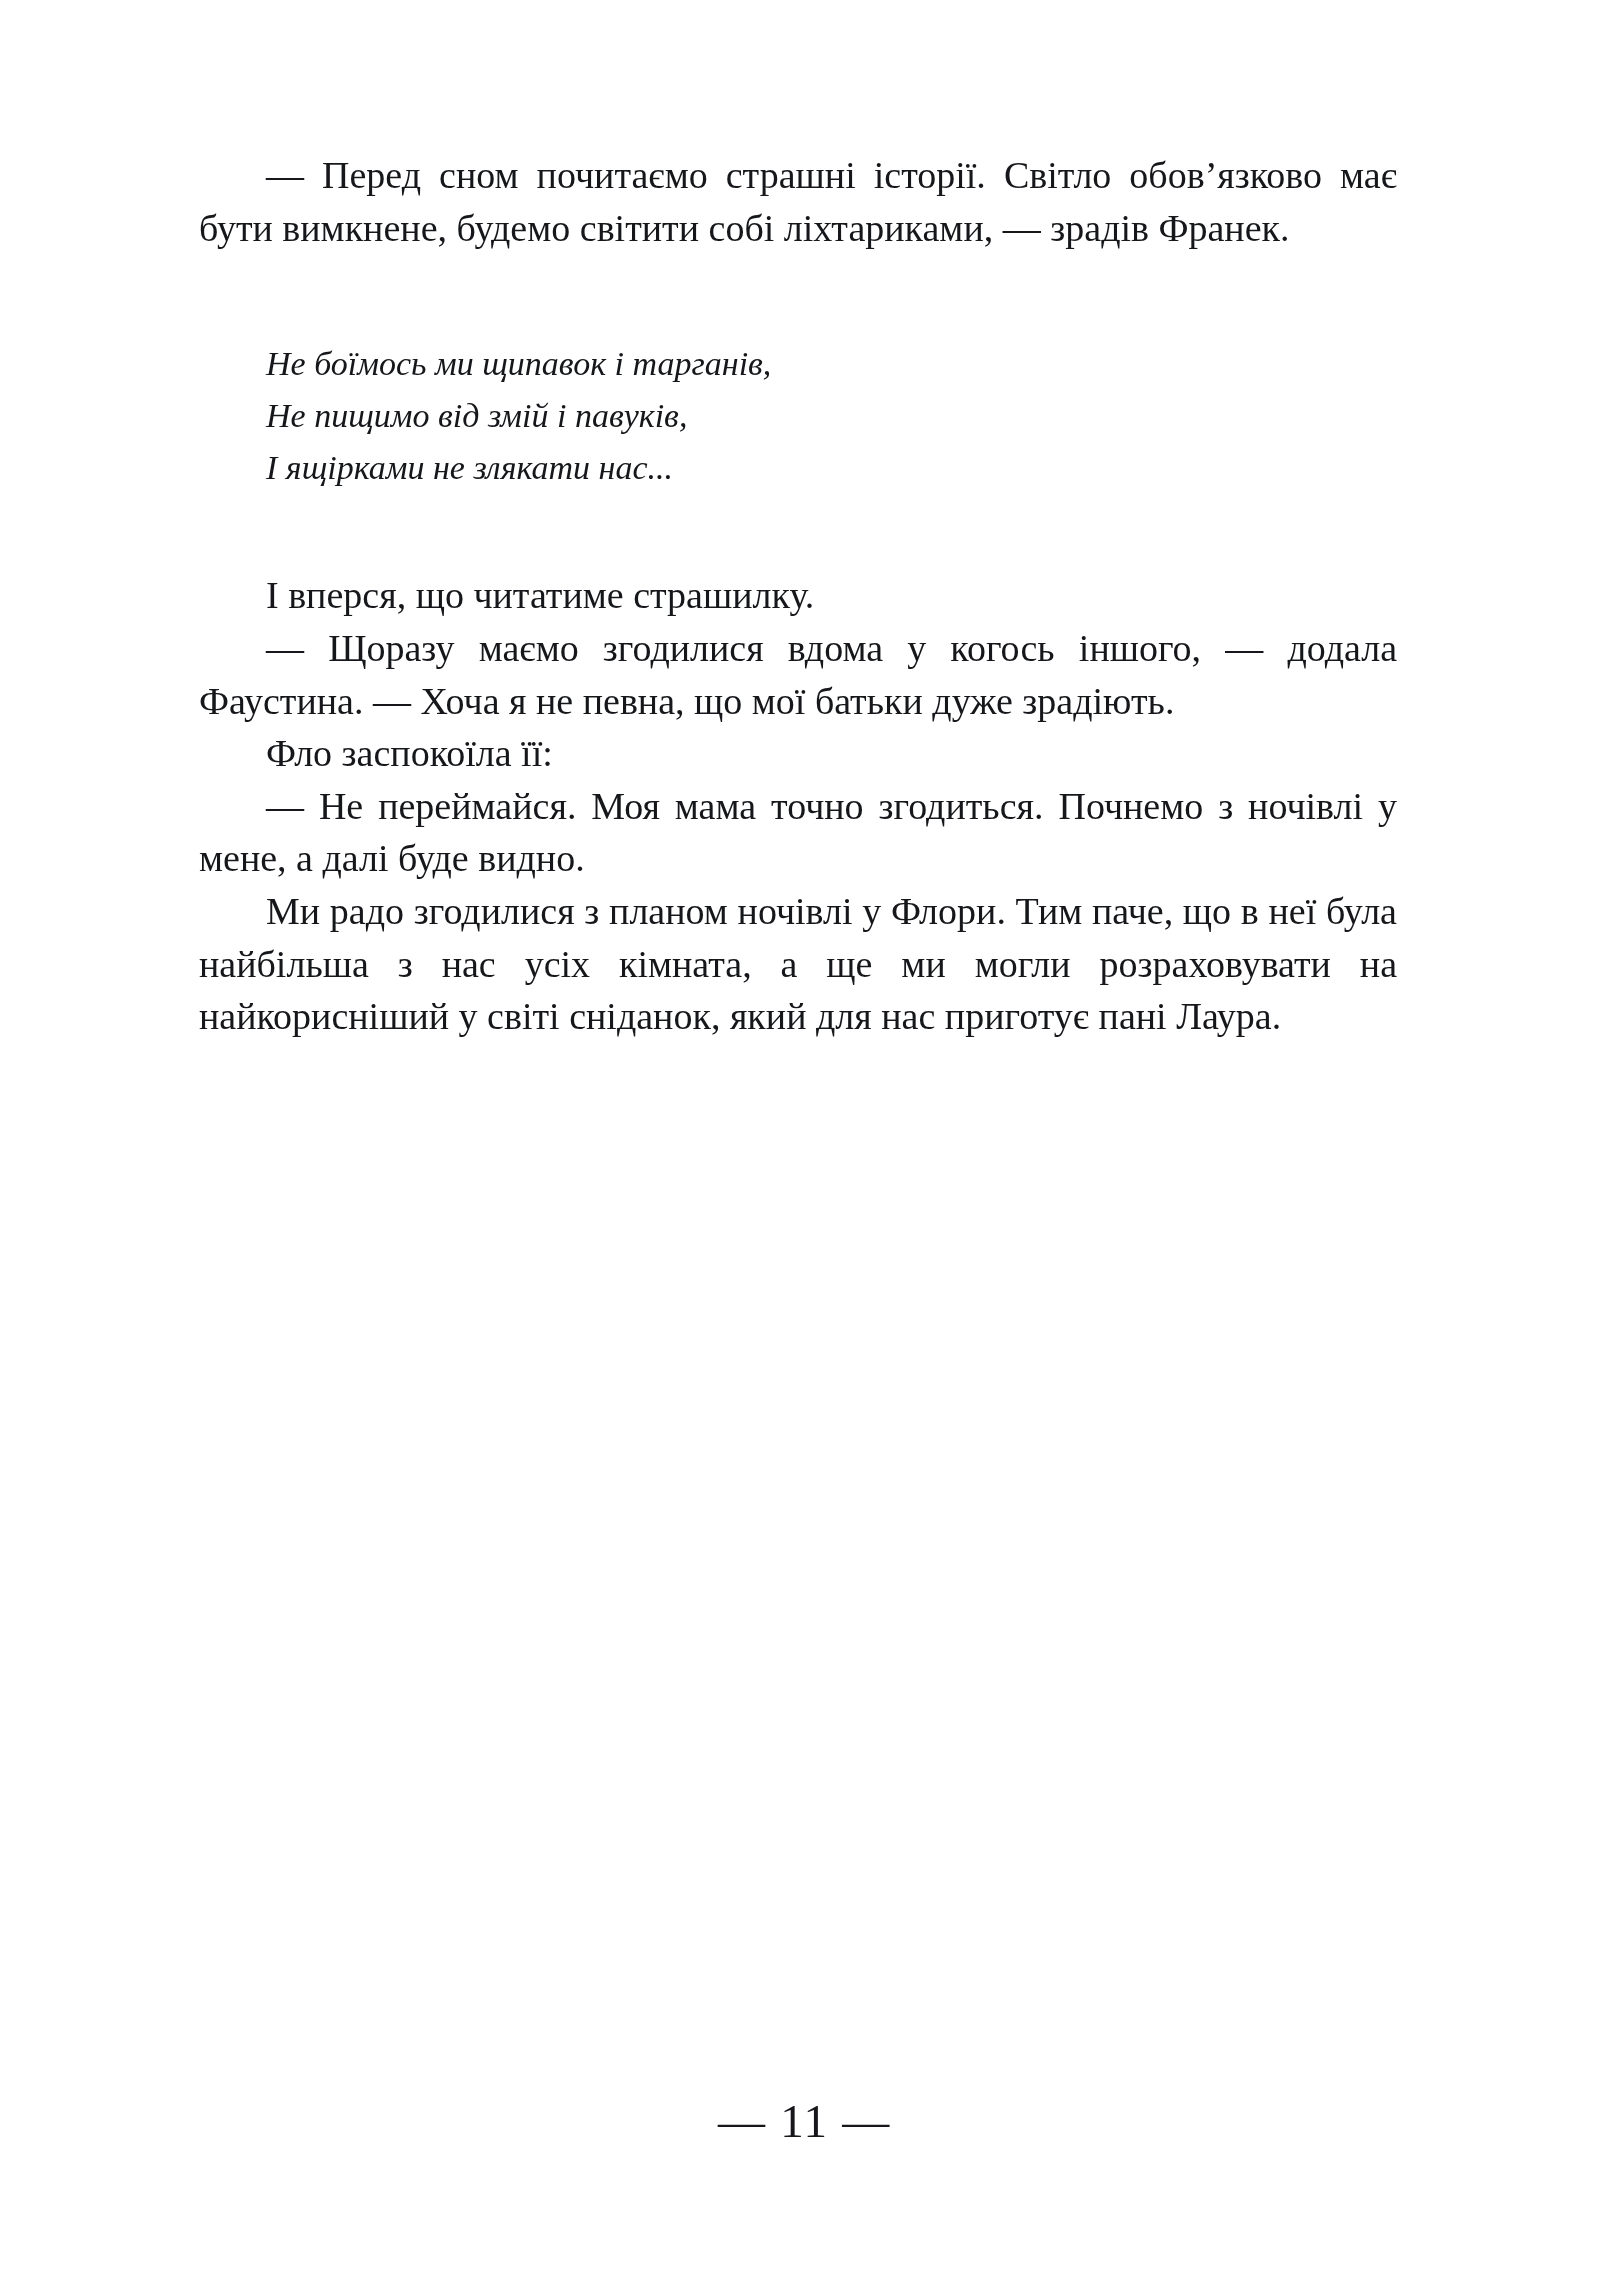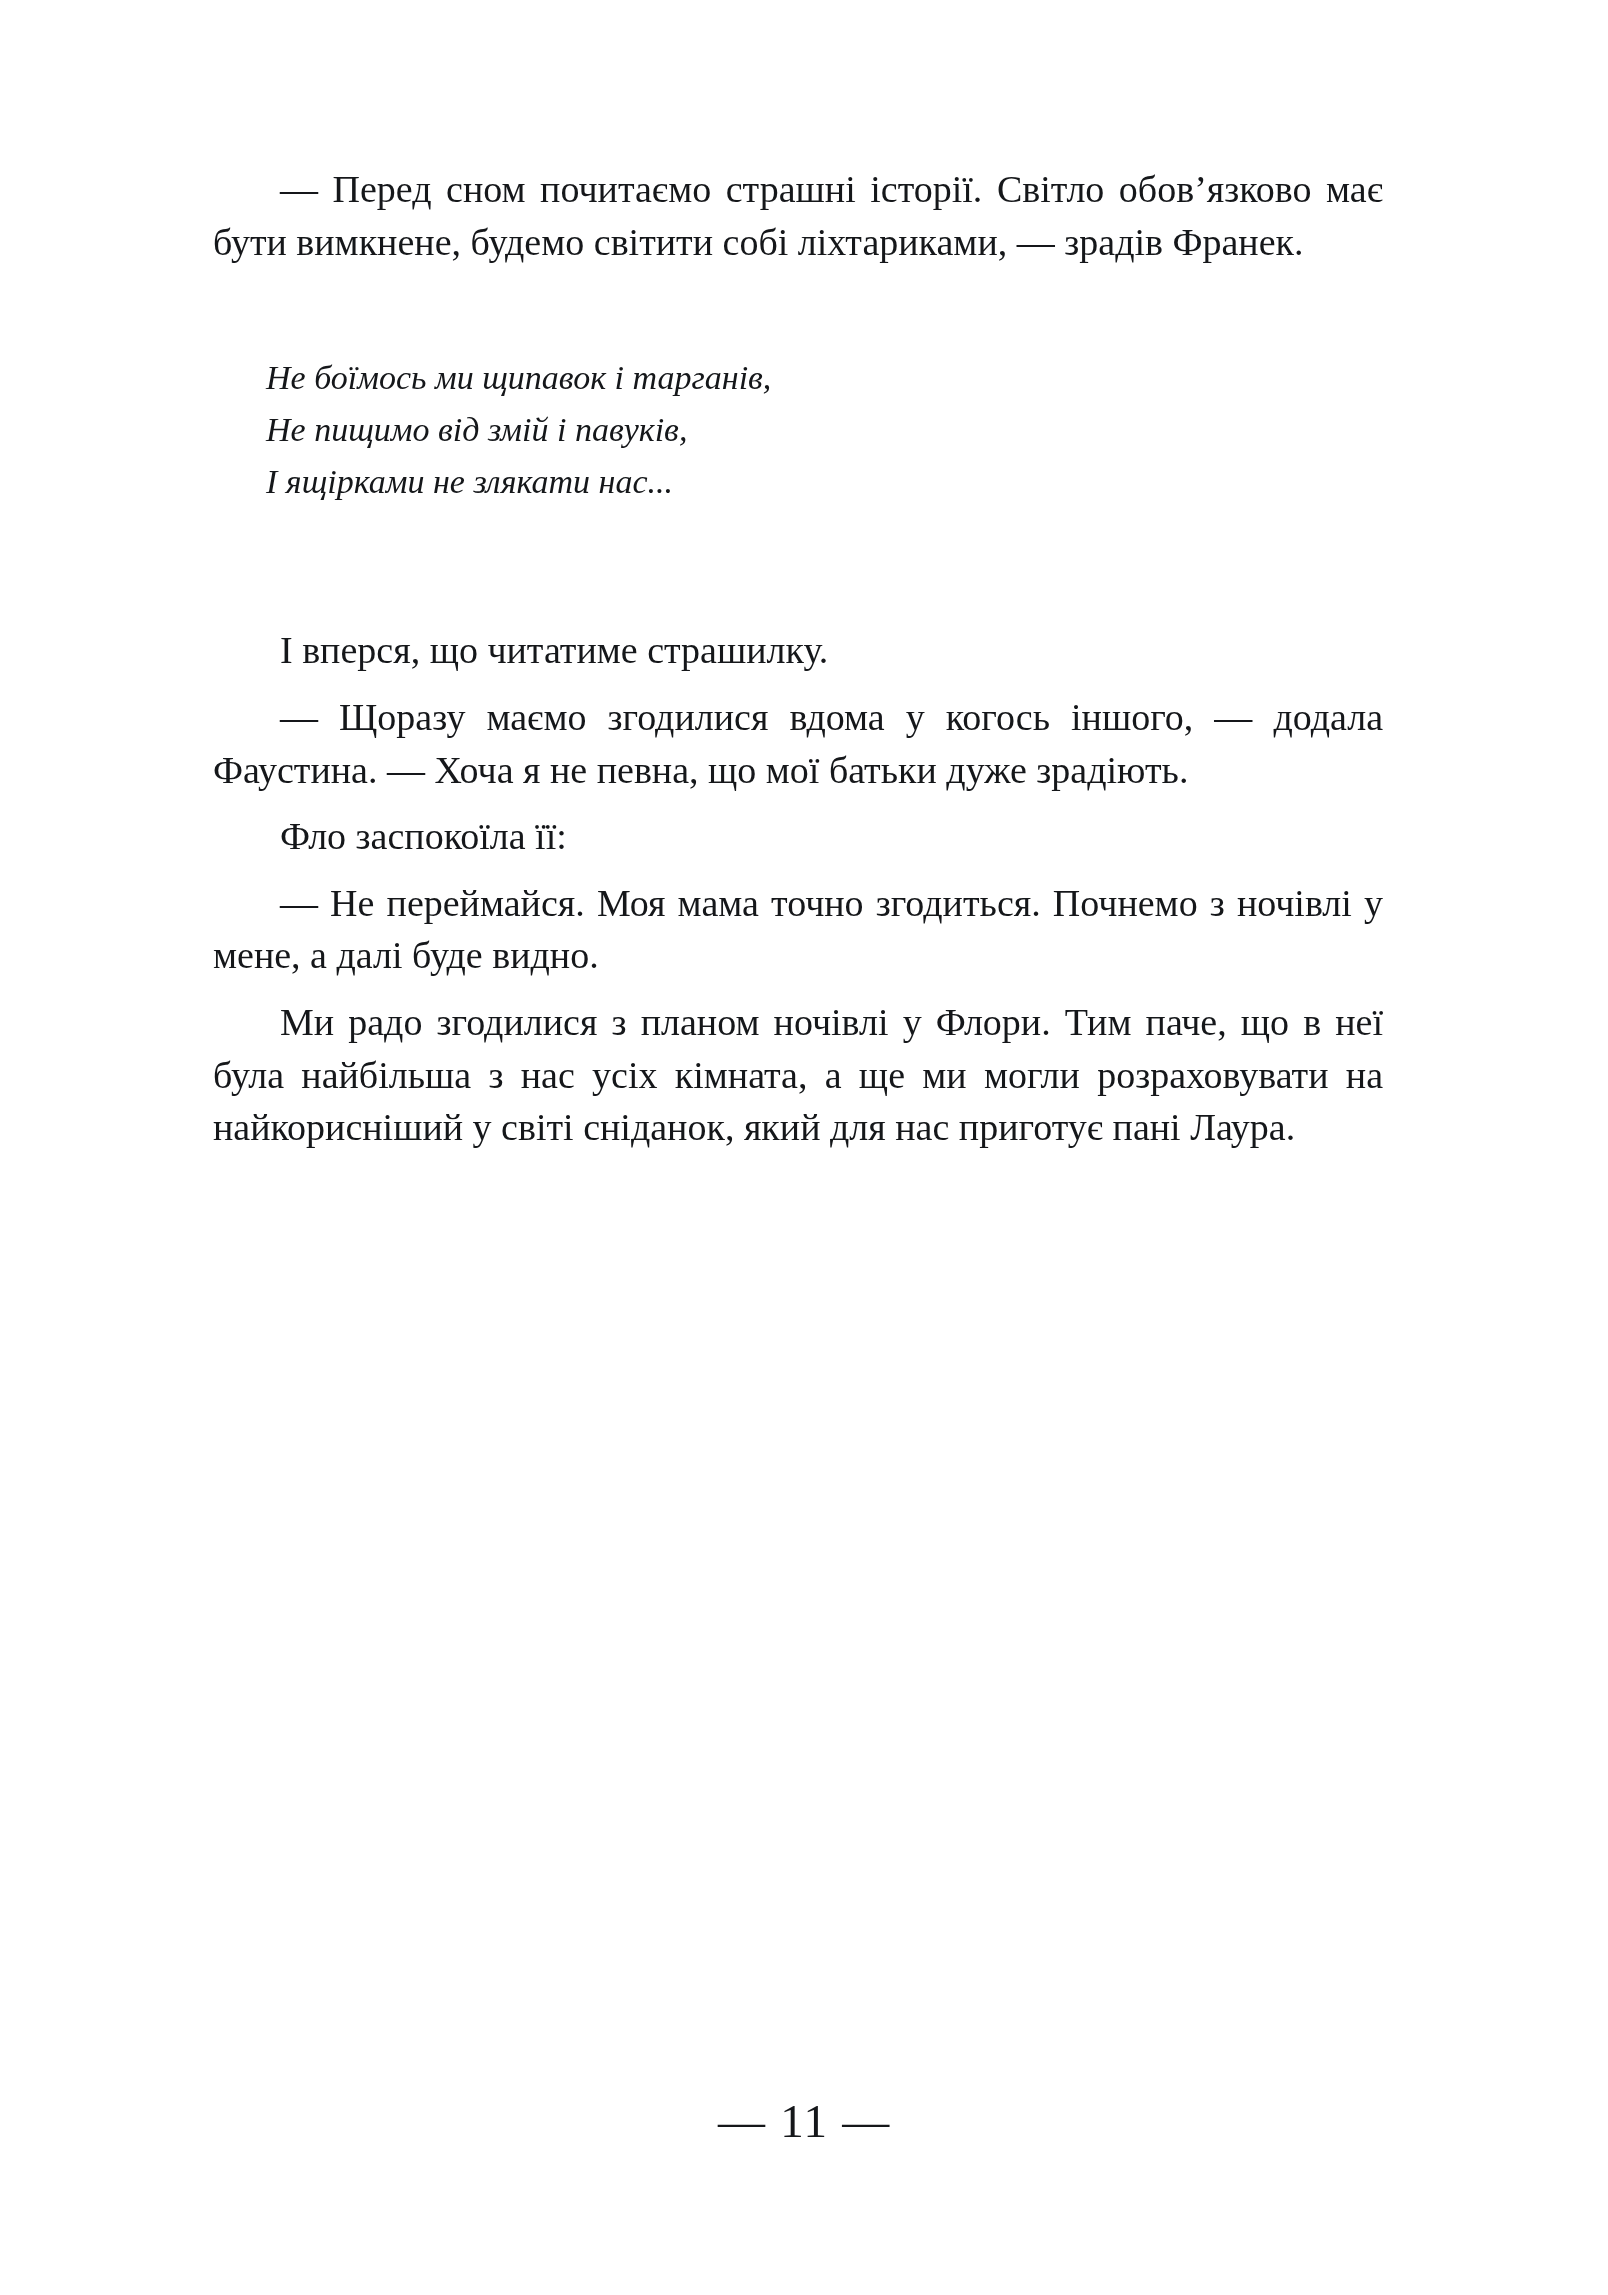--- a/index.html
+++ b/index.html
@@ -22,29 +22,29 @@
     width: 1198px;
   }
   .para {
     font-family: "Liberation Serif", "DejaVu Serif", serif;
     font-size: 38px;
     line-height: 1.385;
     color: #15171a;
     text-align: justify;
     text-justify: inter-word;
     text-indent: 67px;
-    margin: 14px;
+    margin: 0;
     hyphens: manual;
   }
   .para.last-line-left {
     text-align-last: left;
   }
   .verse-block {
     margin-top: 84px;
-    margin-bottom: 117px;
+    margin-bottom: 76px;
     padding-left: 67px;
   }
   .verse-line {
     font-family: "Liberation Serif", "DejaVu Serif", serif;
     font-style: italic;
     font-size: 34px;
     line-height: 1.52;
     color: #15171a;
     text-indent: 0;
     text-align: left;

